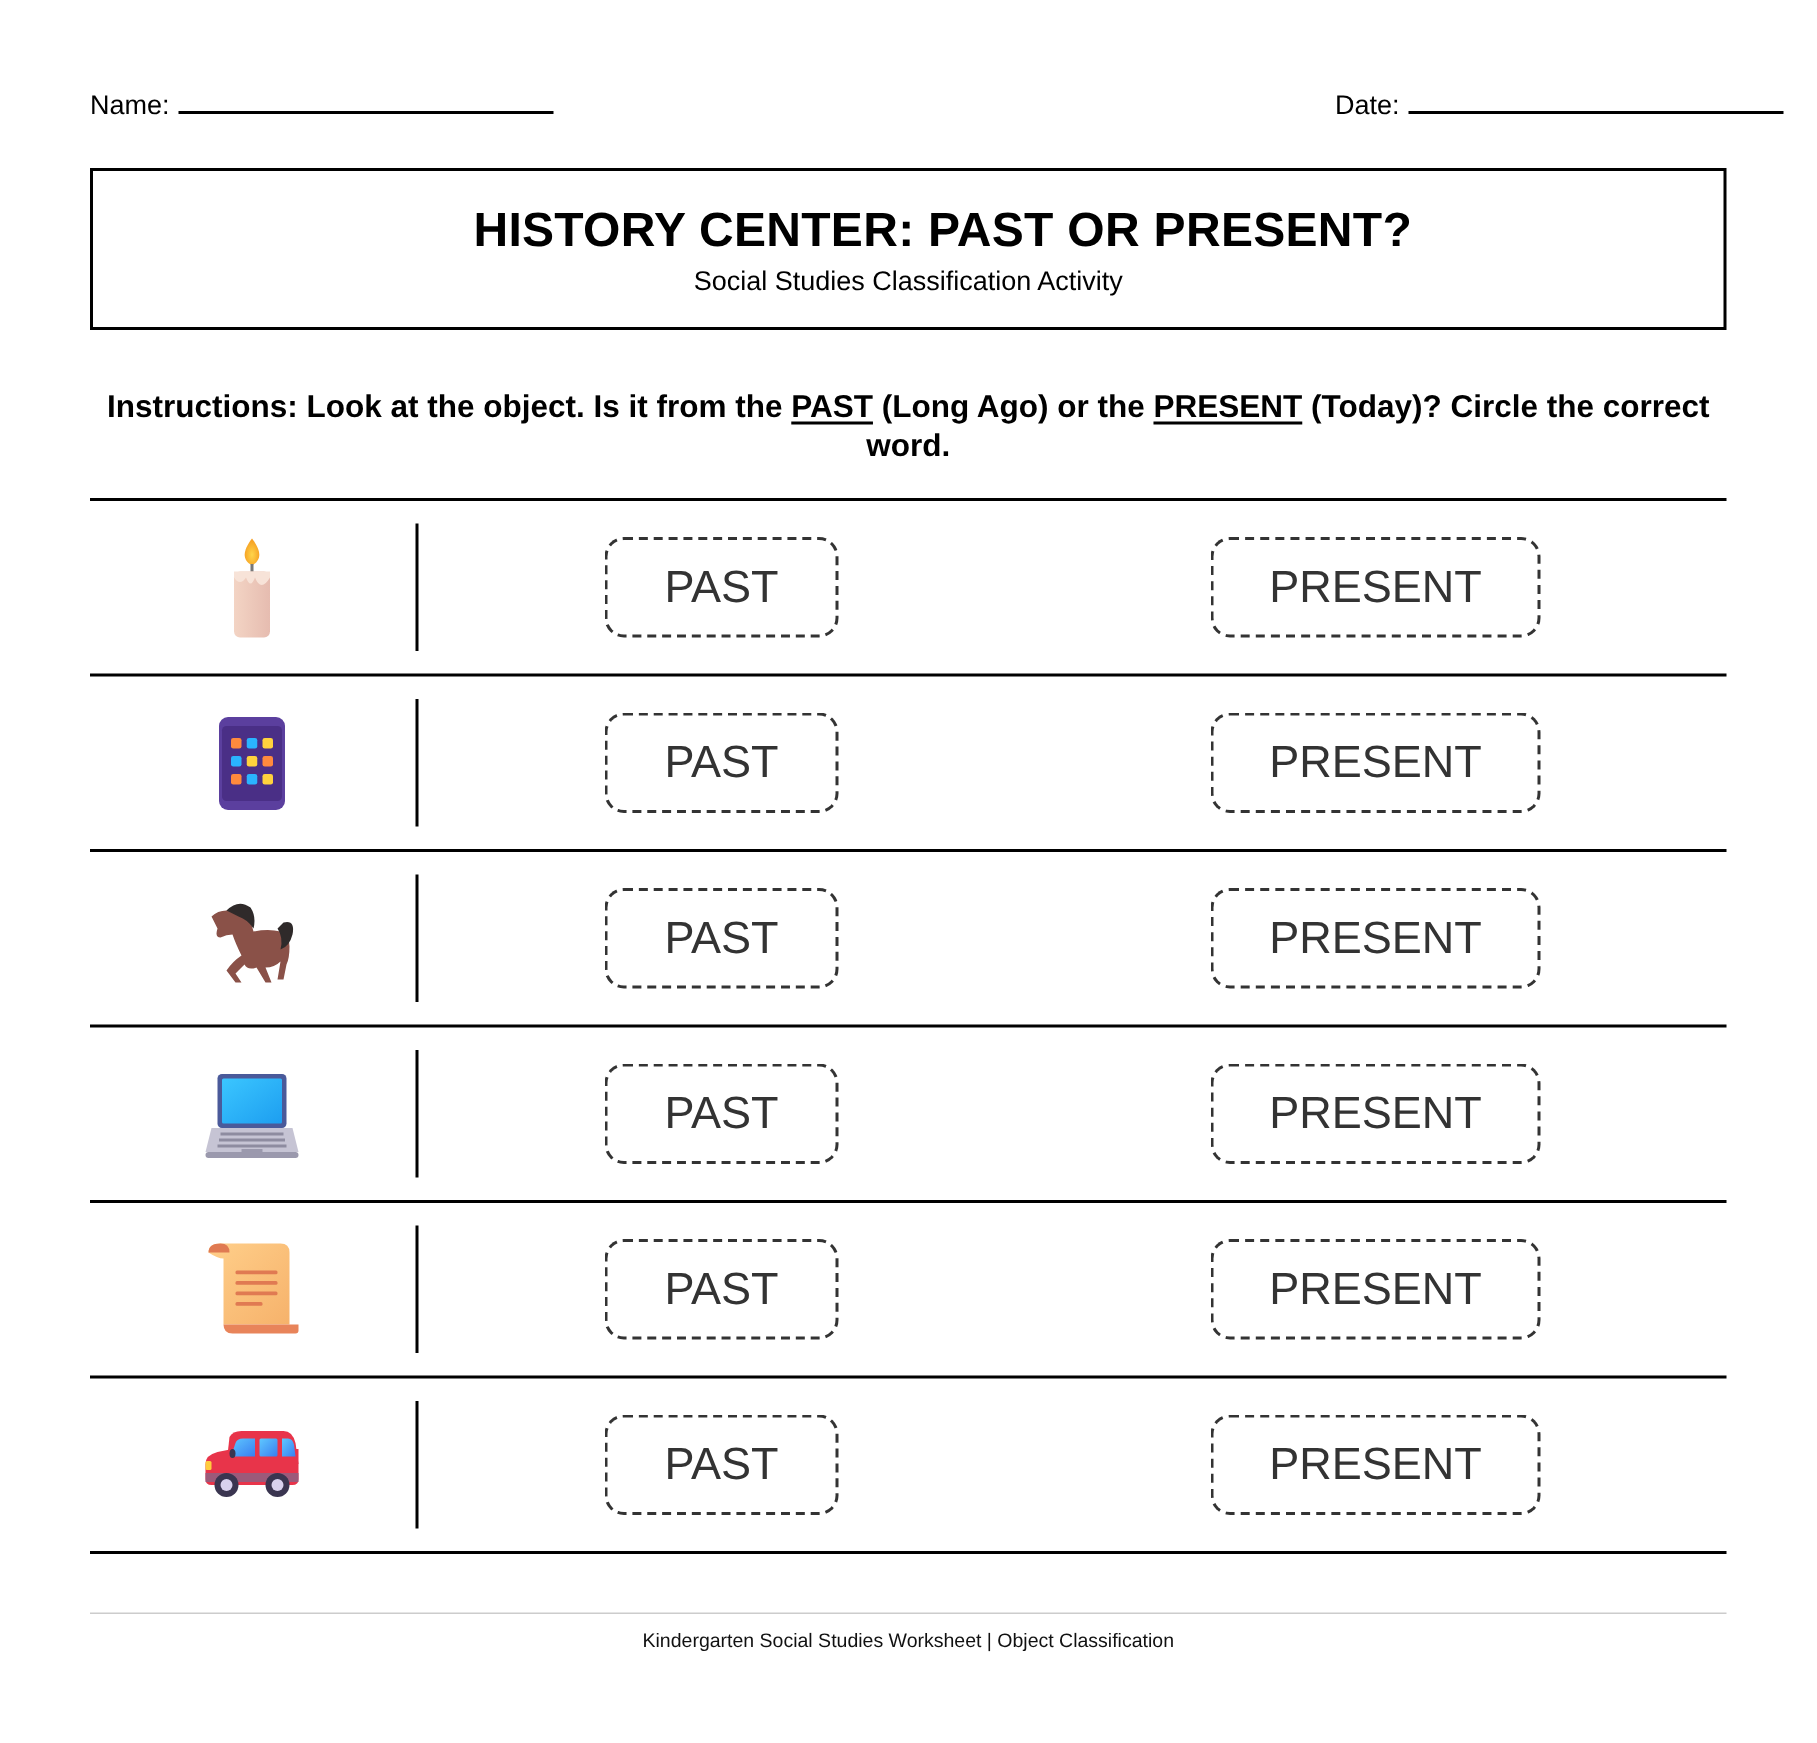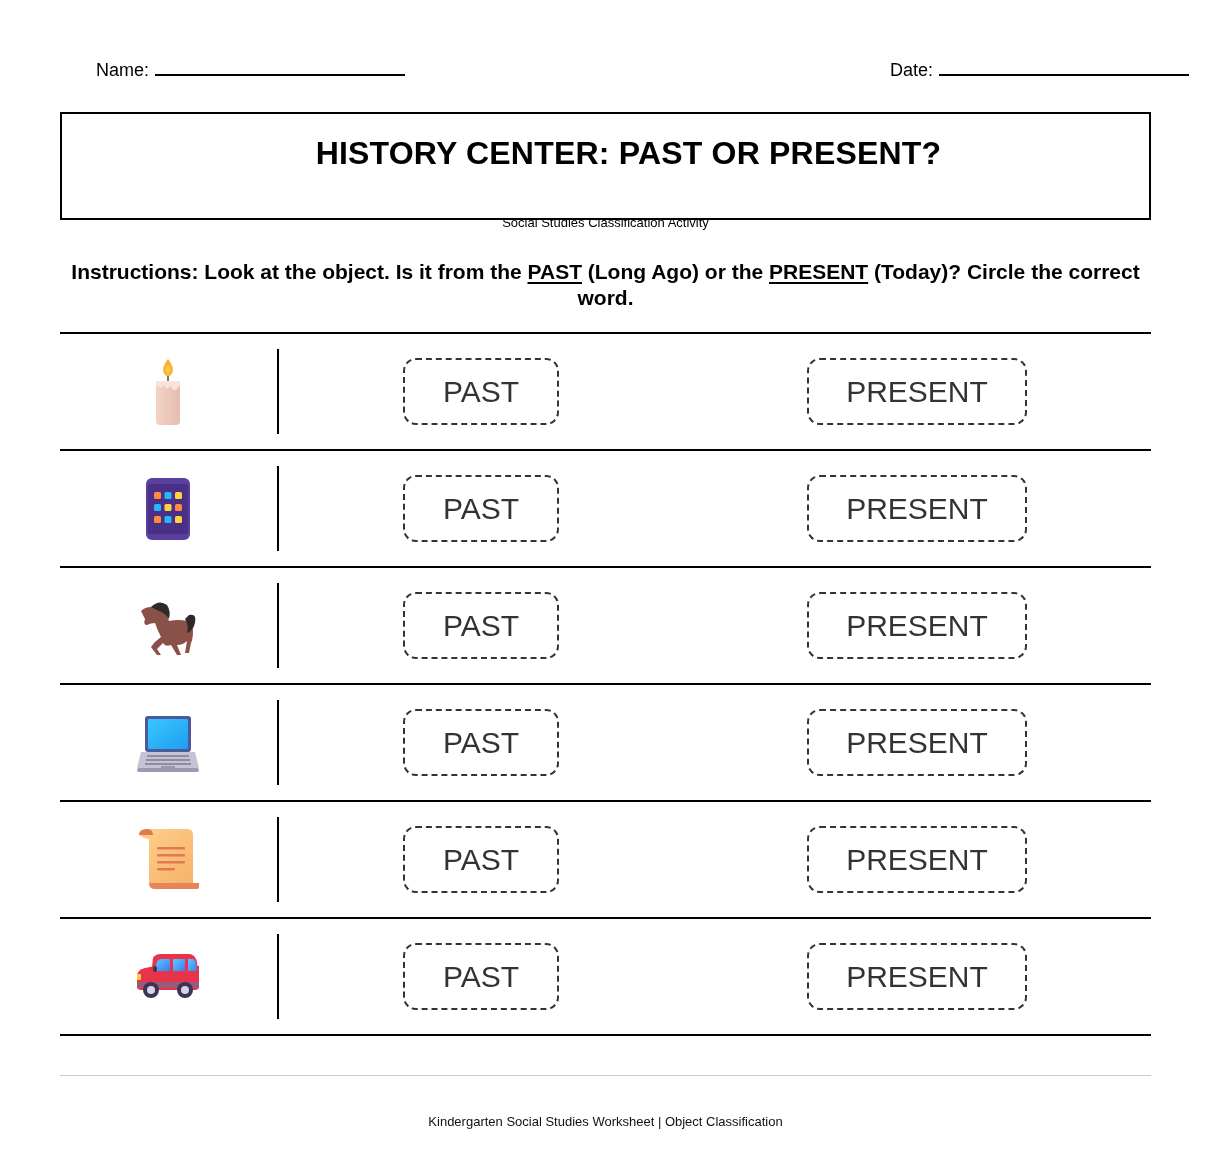--- a/index.html
+++ b/index.html
@@ -26,21 +26,21 @@
       height: 24px;
     }
     .meta-field {
       position: absolute;
       top: 0;
       display: flex;
       align-items: flex-end;
       font-size: 18px;
       line-height: 22px;
     }
-    .meta-field.name { left: 0; margin-left: 36px; }
+    .meta-field.name { left: 0; }
     .meta-field.date { left: 830px; }
     .meta-line {
       display: inline-block;
       height: 2px;
       background: #000;
       margin-left: 6px;
       margin-bottom: 5px;
     }
     .meta-field.name .meta-line { width: 250px; }
     .meta-field.date .meta-line { width: 250px; }
@@ -64,23 +64,22 @@
       font-weight: bold;
       line-height: 38px;
       letter-spacing: 0.2px;
       padding-left: 46px;
     }
     .subtitle {
       position: absolute;
       top: 62px;
       left: 0;
       width: 100%;
-      font-size: 13px;
+      font-size: 18px;
       line-height: 22px;
-      margin-top: 36px;
     }
 
     
     .instructions {
       position: absolute;
       top: 259px;
       left: 0;
       width: 1091px;
       font-size: 21px;
       font-weight: bold;
@@ -150,21 +149,20 @@
     }
     .footer-text {
       position: absolute;
       top: 1086px;
       left: 0;
       width: 1091px;
       text-align: center;
       font-size: 13px;
       line-height: 16px;
       color: #111;
-      margin-top: 28px;
     }
 
     
     .icon svg { display: block; }
   </style>
 </head>
 <body>
 
 <div class="page">
 

